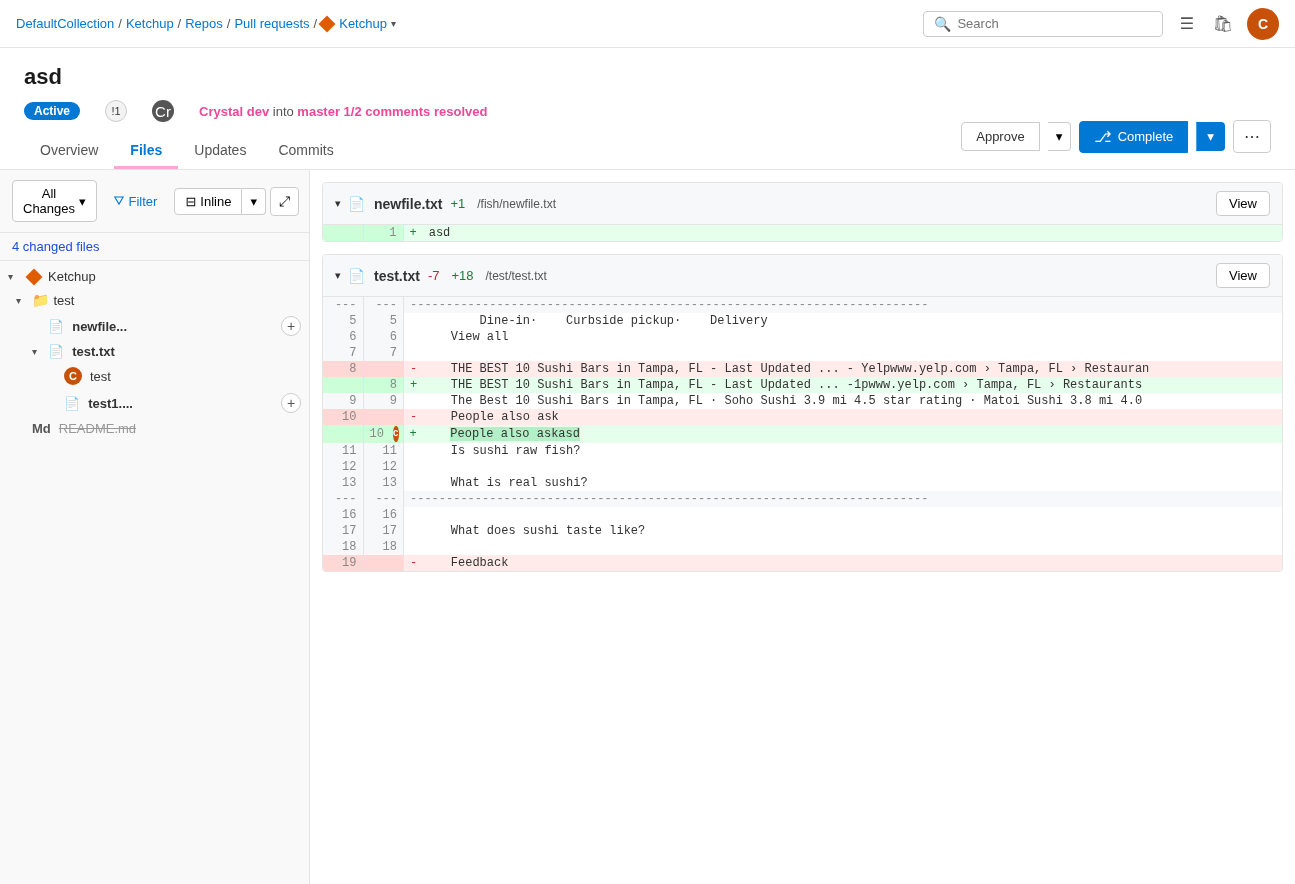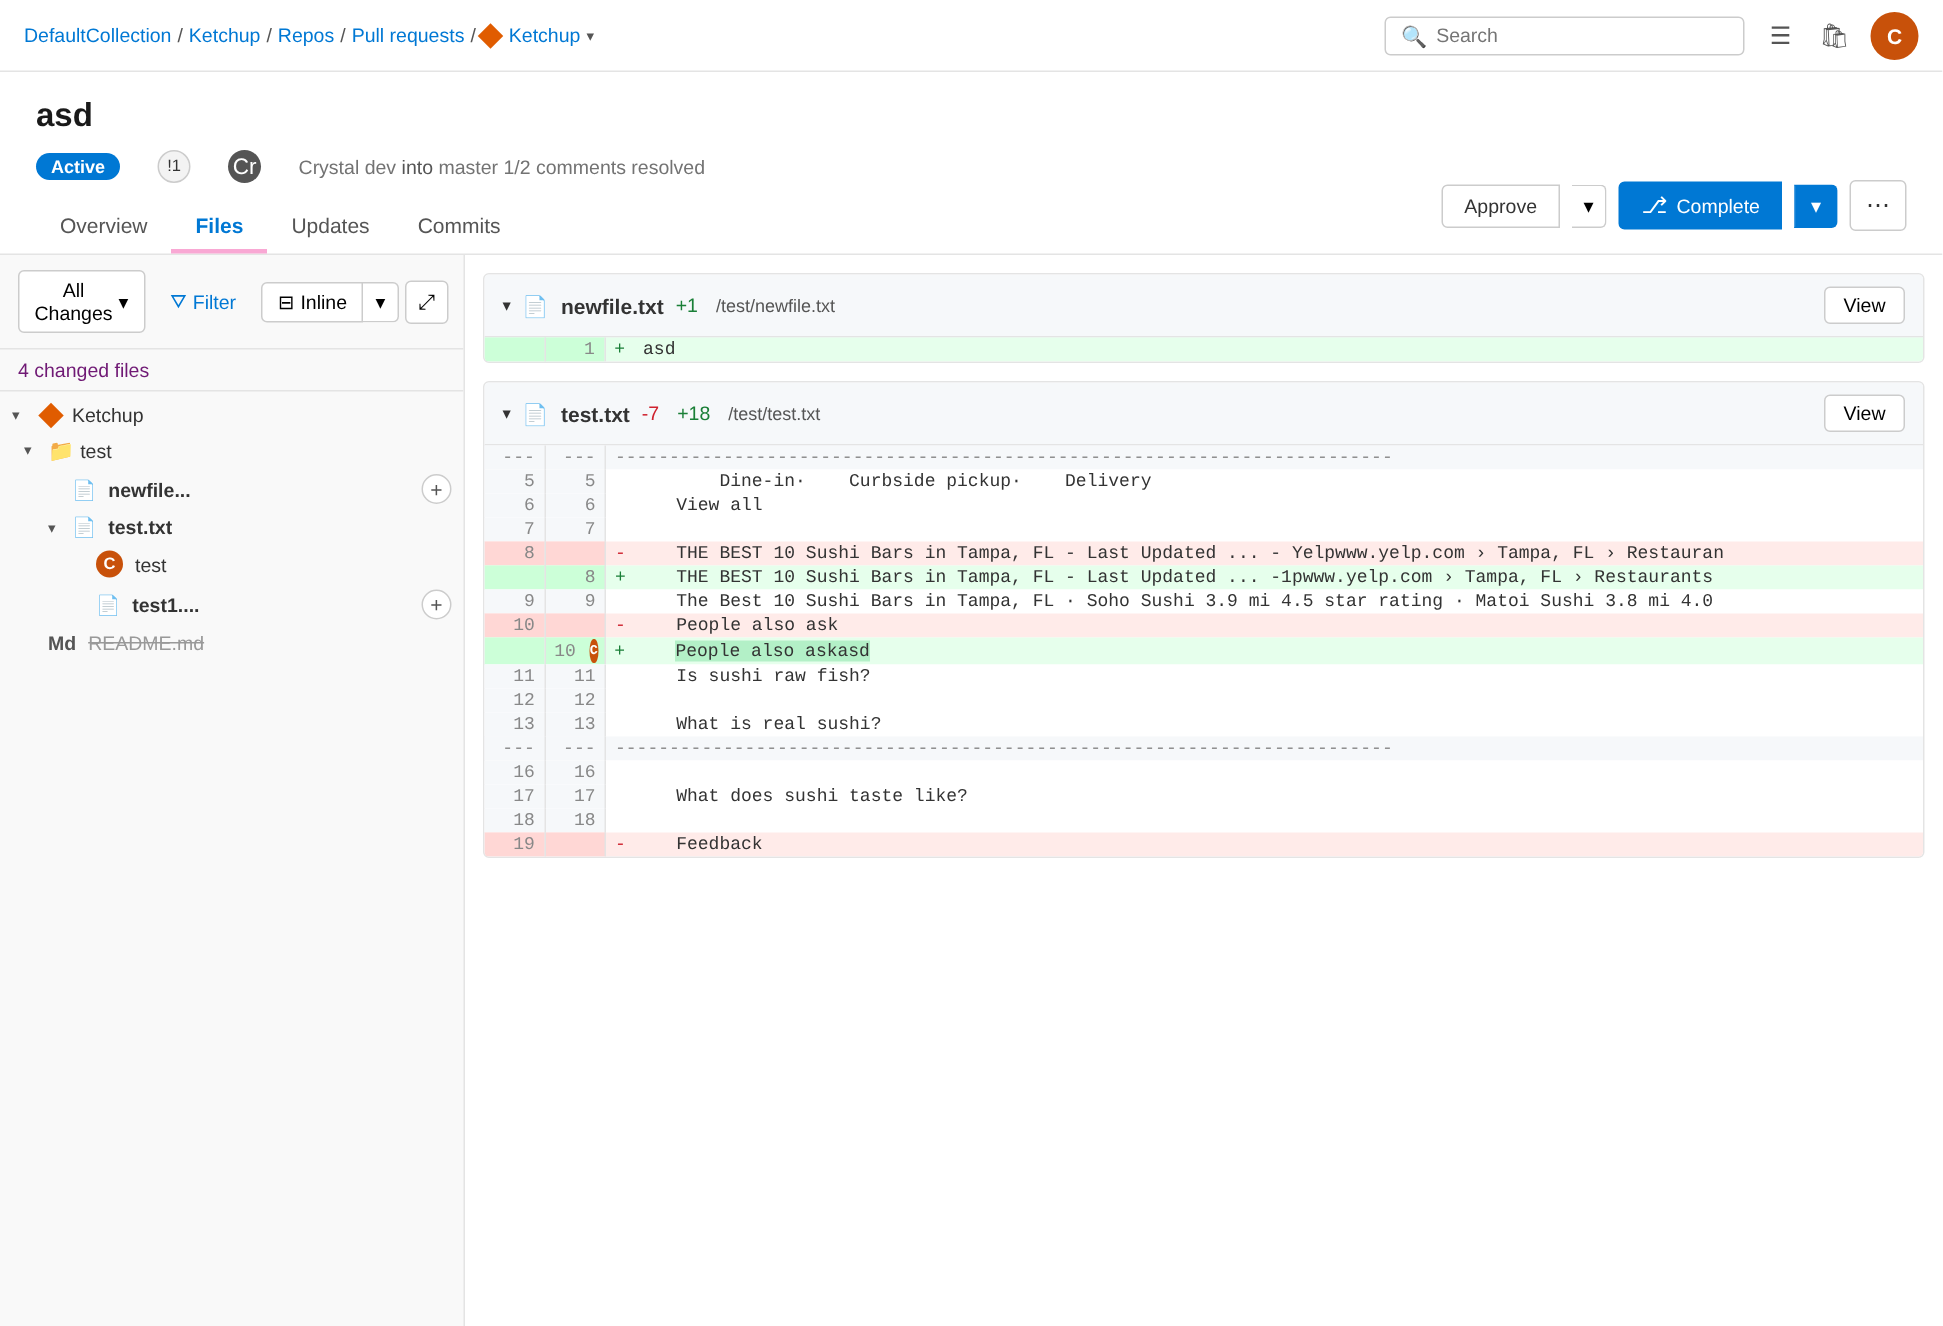--- a/index.html
+++ b/index.html
@@ -24,21 +24,21 @@
     .user-avatar { width: 32px; height: 32px; border-radius: 50%; background: #c8510a; display: flex; align-items: center; justify-content: center; color: #fff; font-size: 14px; font-weight: 600; cursor: pointer; }
 
     
     .pr-header { padding: 16px 24px 0; border-bottom: 1px solid #e4e4e4; }
     .pr-title { font-size: 22px; font-weight: 600; color: #1a1a1a; margin-bottom: 10px; }
     .pr-meta { display: flex; align-items: center; gap: 25px; margin-bottom: 12px; flex-wrap: wrap; }
     .badge-active { background: #0078d4; color: #fff; padding: 2px 10px; border-radius: 12px; font-size: 12px; font-weight: 600; }
     .vote-badge { background: #f3f3f3; border: 1px solid #ccc; border-radius: 50%; width: 22px; height: 22px; display: flex; align-items: center; justify-content: center; font-size: 11px; color: #333; }
     .user-avatar-sm { width: 22px; height: 22px; border-radius: 50%; background: #555; display: flex; align-items: center; justify-content: center; color: #fff; font-size: 15px; }
     .pr-meta-text { font-size: 13px; color: #555; }
-    .pr-meta-text a { color: #737373; text-decoration: none; }
+    .pr-meta-text a { color: #ec4899; text-decoration: none; font-weight: bold; }
     .pr-actions { display: flex; align-items: center; gap: 8px; margin-bottom: 12px; position: absolute; right: 24px; top: 72px; }
     .btn-approve { border: 1px solid #ccc; background: #fff; padding: 6px 14px; border-radius: 4px 0 0 4px; cursor: pointer; font-size: 13px; color: #333; }
     .btn-approve-dd { border: 1px solid #ccc; border-left: none; background: #fff; padding: 6px 8px; border-radius: 0 4px 4px 0; cursor: pointer; }
     .btn-complete { background: #0078d4; color: #fff; padding: 6px 14px; border-radius: 4px 0 0 4px; cursor: pointer; font-size: 13px; border: 1px solid #0078d4; display: flex; align-items: center; gap: 6px; }
     .btn-complete-dd { background: #0078d4; color: #fff; padding: 6px 10px; border-radius: 0 4px 4px 0; cursor: pointer; border: 1px solid #0078d4; border-left: 1px solid rgba(255,255,255,0.3); }
     .btn-more { background: #fff; border: 1px solid #ccc; padding: 6px 10px; border-radius: 4px; cursor: pointer; font-size: 16px; color: #333; }
 
     
     .pr-tabs { display: flex; gap: 0; }
     .tab { padding: 8px 16px; cursor: pointer; font-size: 14px; color: #555; border-bottom: 3px solid transparent; }
@@ -183,21 +183,21 @@
       <div class="view-controls" style="margin-left:auto;display:flex;">
         <button class="btn-inline">
           <span>⊟</span>
           <span>Inline</span>
         </button>
         <button class="btn-inline-dd">▾</button>
         <button class="btn-expand" style="margin-left:4px;">⤢</button>
       </div>
     </div>
 
-    <div style="padding: 6px 12px; font-size:13px; color:#701a75; border-bottom:1px solid #e4e4e4;">
+    <div style="padding: 6px 12px; font-size:13px; color:#1d4ed8; border-bottom:1px solid #e4e4e4;">
       <span>4 changed files</span>
     </div>
 
     <div class="file-tree">
 
       <div class="tree-item">
         <span class="tree-chevron">▾</span>
         <span style="display:inline-block;width:12px;height:12px;background:#e05c00;transform:rotate(45deg);margin:0 4px;flex-shrink:0;"></span>
         <span>Ketchup</span>
       </div>
@@ -244,21 +244,21 @@
 
   <div class="diff-content">
 
     <div class="diff-panel">
       <div class="diff-header">
         <div class="diff-header-left">
           <span class="diff-chevron">▾</span>
           <span style="font-size:14px;color:#555;">📄</span>
           <span class="diff-filename">newfile.txt</span>
           <span class="diff-additions">+1</span>
-          <span class="diff-path">/test/newfile.txt</span>
+          <span class="diff-path">/fish/newfile.txt</span>
         </div>
         <button class="btn-view">View</button>
       </div>
       <table class="diff-table">
         <tbody>
             <tr class="line-add">
           <td class="line-num"></td>
           <td class="line-num">1</td>
           <td class="line-content"><span class="line-prefix">+</span> asd</td>
         </tr>

